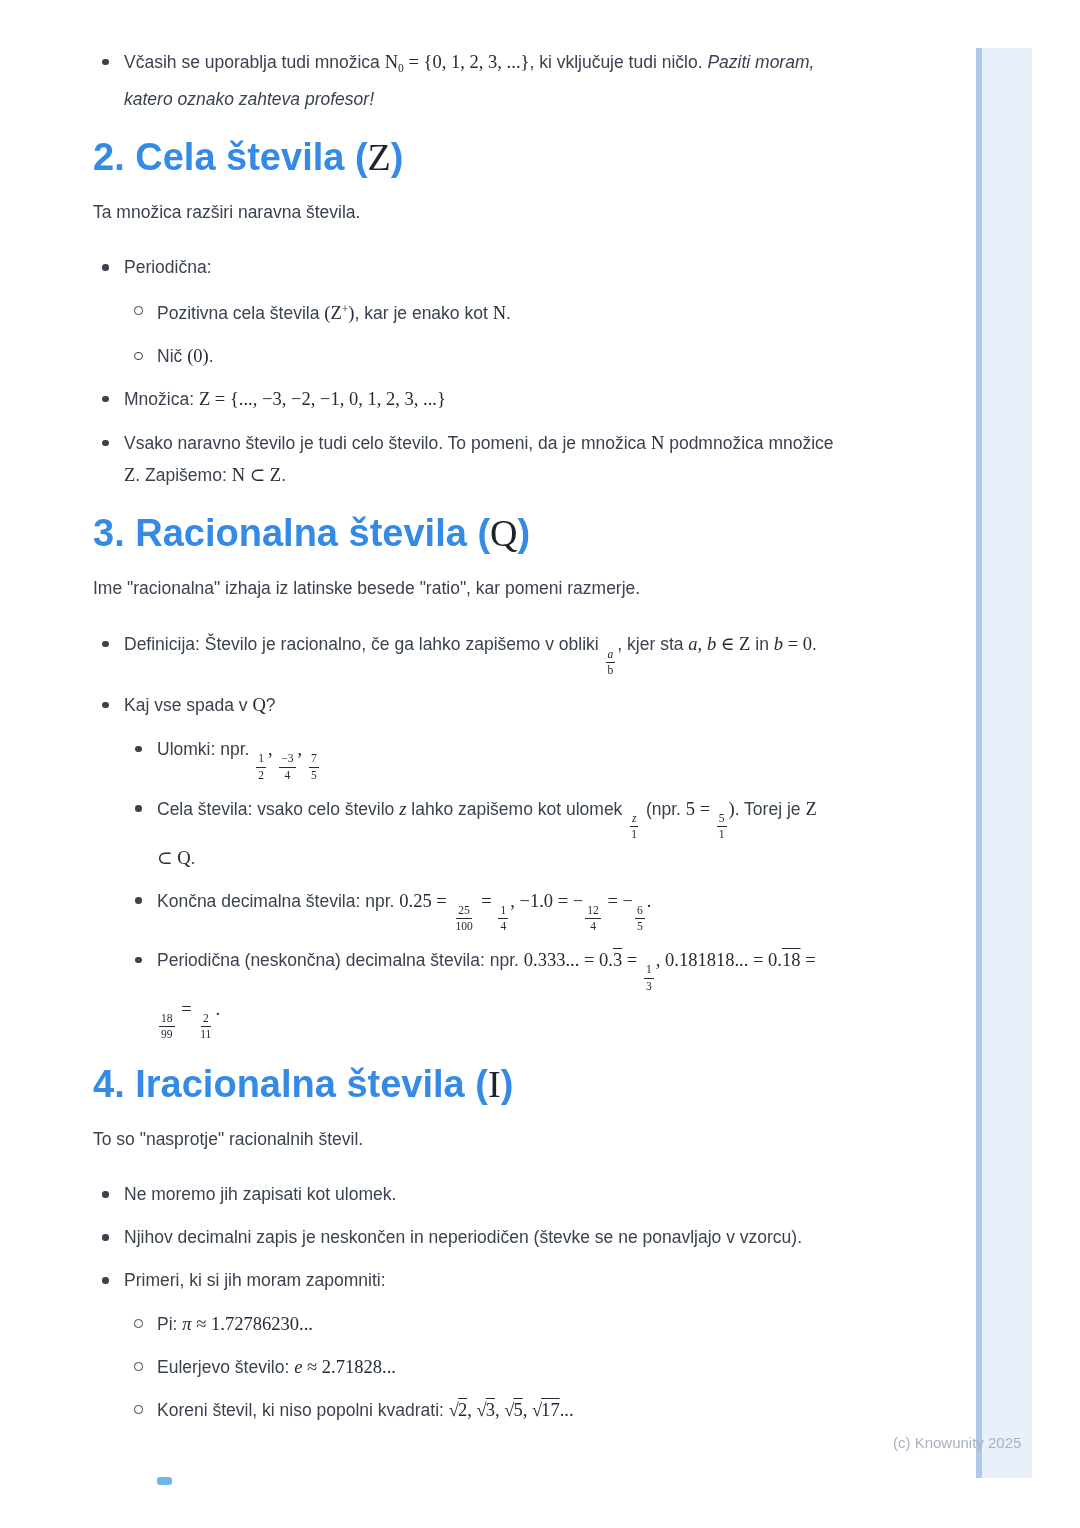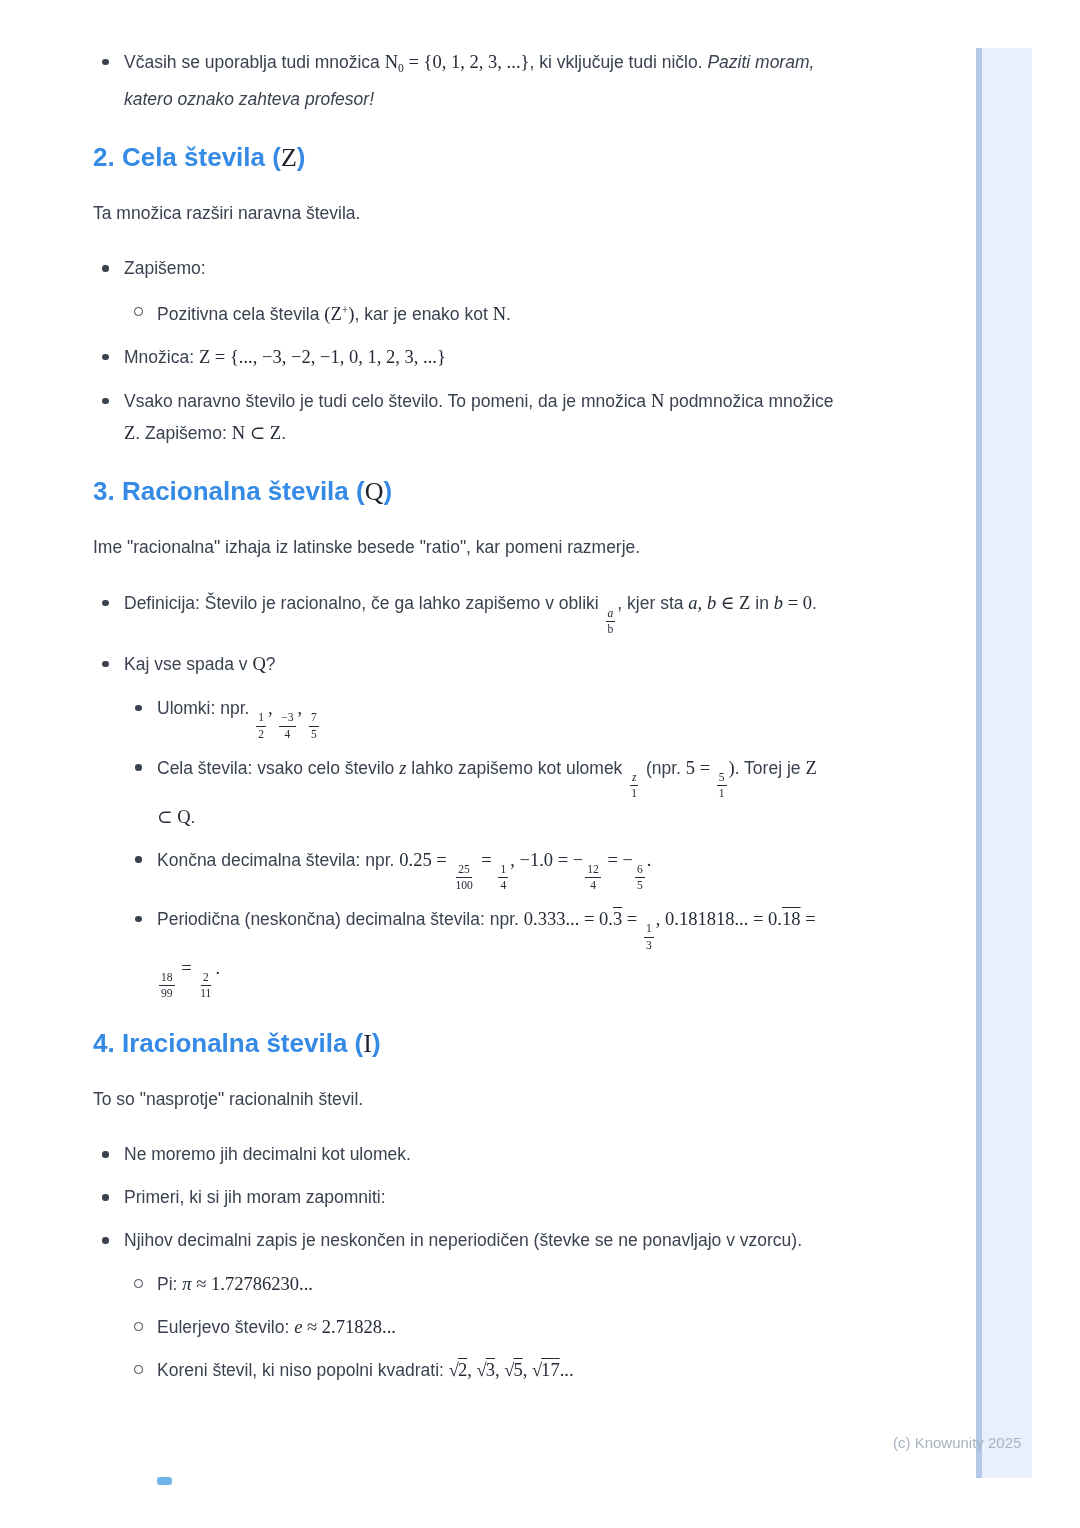--- a/index.html
+++ b/index.html
@@ -13,21 +13,21 @@
   }
   *{box-sizing:border-box;}
   html,body{margin:0;padding:0;}
   body{
     width:1080px;height:1528px;position:relative;overflow:hidden;background:#ffffff;
     font-family:"Liberation Sans",sans-serif;color:var(--text);
     font-size:17.5px;line-height:31px;
   }
   main{position:absolute;left:93px;top:46px;width:742px;}
   h2{
-    font-size:26px;line-height:36px;margin:24px 0 22px;font-weight:700;color:var(--blue);
+    font-size:38px;line-height:36px;margin:24px 0 22px;font-weight:700;color:var(--blue);
     font-family:"Liberation Sans",sans-serif;
   }
   p{margin:0 0 24px;}
   .li{position:relative;padding-left:31px;margin-bottom:12px;}
   .li.l2{margin-left:33px;margin-bottom:11px;}
   .marker{position:absolute;display:block;}
   .marker.disc{left:9px;top:12.5px;width:6.5px;height:6.5px;border-radius:50%;background:var(--text);}
   .marker.circle{left:8px;top:11.5px;width:8.5px;height:8.5px;border-radius:50%;border:1.5px solid var(--text);background:transparent;}
   .rb{font-weight:400;}
   .ri{font-style:italic;}
@@ -57,22 +57,23 @@
 <body>
 
 <div class="strip"></div>
 <div class="watermark">(c) Knowunity 2025</div>
 <div class="cutmark"></div>
 
 <main id="content">
     <div class="li l1"><span class="marker disc"></span><span class="txt"><span class="rt">Včasih se uporablja tudi množica </span><span class="rm">N</span><span class="rsub">0</span><span class="rm"> = {0, 1, 2, 3, ...}</span><span class="rt">, ki vključuje tudi ničlo. </span><span class="ri">Paziti moram, katero oznako zahteva profesor!</span></span></div>
     <h2><span class="rhb">2. Cela števila (</span><span class="rhm">Z</span><span class="rhb">)</span></h2>
     <p><span class="rt">Ta množica razširi naravna števila.</span></p>
-    <div class="li l1"><span class="marker disc"></span><span class="txt"><span class="rt">Zapišemo:</span></span></div>
+    <div class="li l1"><span class="marker disc"></span><span class="txt"><span class="rt">Periodična:</span></span></div>
     <div class="li l2"><span class="marker circle"></span><span class="txt"><span class="rb">Pozitivna cela števila</span><span class="rt"> </span><span class="rm">(Z</span><span class="rsup">+</span><span class="rm">)</span><span class="rt">, kar je enako kot </span><span class="rm">N</span><span class="rt">.</span></span></div>
+    <div class="li l2"><span class="marker circle"></span><span class="txt"><span class="rb">Nič</span><span class="rt"> </span><span class="rm">(0)</span><span class="rt">.</span></span></div>
     <div class="li l1"><span class="marker disc"></span><span class="txt"><span class="rt">Množica: </span><span class="rm">Z = {..., −3, −2, −1, 0, 1, 2, 3, ...}</span></span></div>
     <div class="li l1"><span class="marker disc"></span><span class="txt"><span class="rt">Vsako naravno število je tudi celo število. To pomeni, da je množica </span><span class="rm">N</span><span class="rt"> </span><span class="rb">podmnožica</span><span class="rt"> množice </span><span class="rm">Z</span><span class="rt">. Zapišemo: </span><span class="rm">N ⊂ Z</span><span class="rt">.</span></span></div>
     <h2><span class="rhb">3. Racionalna števila (</span><span class="rhm">Q</span><span class="rhb">)</span></h2>
     <p><span class="rt">Ime "racionalna" izhaja iz latinske besede "ratio", kar pomeni razmerje.</span></p>
     <div class="li l1"><span class="marker disc"></span><span class="txt"><span class="rt">Definicija: Število je racionalno, če ga lahko zapišemo v obliki </span><span class="frac it">
           <span class="num">a</span>
           <span class="den">b</span>
         </span><span class="rt">, kjer sta </span><span class="rmi">a, b</span><span class="rm"> ∈ Z</span><span class="rt"> in </span><span class="rmi">b</span><span class="rm"> = 0</span><span class="rt">.</span></span></div>
     <div class="li l1"><span class="marker disc"></span><span class="txt"><span class="rt">Kaj vse spada v </span><span class="rm">Q</span><span class="rt">?</span></span></div>
     <div class="li l2"><span class="marker disc"></span><span class="txt"><span class="rb">Ulomki:</span><span class="rt"> npr. </span><span class="frac">
@@ -110,19 +111,19 @@
           <span class="den">3</span>
         </span><span class="rm">, 0.181818... = 0.</span><span class="rover">18</span><span class="rm"> = </span><span class="frac">
           <span class="num">18</span>
           <span class="den">99</span>
         </span><span class="rm"> = </span><span class="frac">
           <span class="num">2</span>
           <span class="den">11</span>
         </span><span class="rm">.</span></span></div>
     <h2><span class="rhb">4. Iracionalna števila (</span><span class="rhm">I</span><span class="rhb">)</span></h2>
     <p><span class="rt">To so "nasprotje" racionalnih števil.</span></p>
-    <div class="li l1"><span class="marker disc"></span><span class="txt"><span class="rt">Ne moremo jih decimalni kot ulomek.</span></span></div>
+    <div class="li l1"><span class="marker disc"></span><span class="txt"><span class="rt">Ne moremo jih zapisati kot ulomek.</span></span></div>
+    <div class="li l1"><span class="marker disc"></span><span class="txt"><span class="rt">Njihov decimalni zapis je </span><span class="rb">neskončen in neperiodičen</span><span class="rt"> (števke se ne ponavljajo v vzorcu).</span></span></div>
     <div class="li l1"><span class="marker disc"></span><span class="txt"><span class="rt">Primeri, ki si jih moram zapomniti:</span></span></div>
-    <div class="li l1"><span class="marker disc"></span><span class="txt"><span class="rt">Njihov decimalni zapis je </span><span class="rb">neskončen in neperiodičen</span><span class="rt"> (števke se ne ponavljajo v vzorcu).</span></span></div>
     <div class="li l2"><span class="marker circle"></span><span class="txt"><span class="rb">Pi:</span><span class="rt"> </span><span class="rmi">π</span><span class="rm"> ≈ 1.72786230...</span></span></div>
     <div class="li l2"><span class="marker circle"></span><span class="txt"><span class="rb">Eulerjevo število:</span><span class="rt"> </span><span class="rmi">e</span><span class="rm"> ≈ 2.71828...</span></span></div>
     <div class="li l2"><span class="marker circle"></span><span class="txt"><span class="rb">Koreni števil, ki niso popolni kvadrati:</span><span class="rt"> </span><span class="sqrt"><span class="rad">√</span><span class="arg">2</span></span><span class="rm">, </span><span class="sqrt"><span class="rad">√</span><span class="arg">3</span></span><span class="rm">, </span><span class="sqrt"><span class="rad">√</span><span class="arg">5</span></span><span class="rm">, </span><span class="sqrt"><span class="rad">√</span><span class="arg">17</span></span><span class="rm">...</span></span></div>
   </main>
 
 </body></html>

